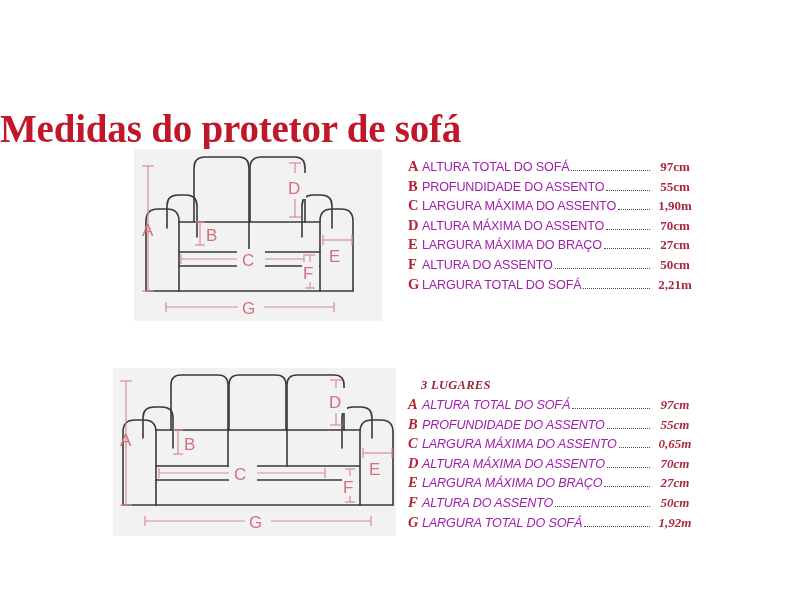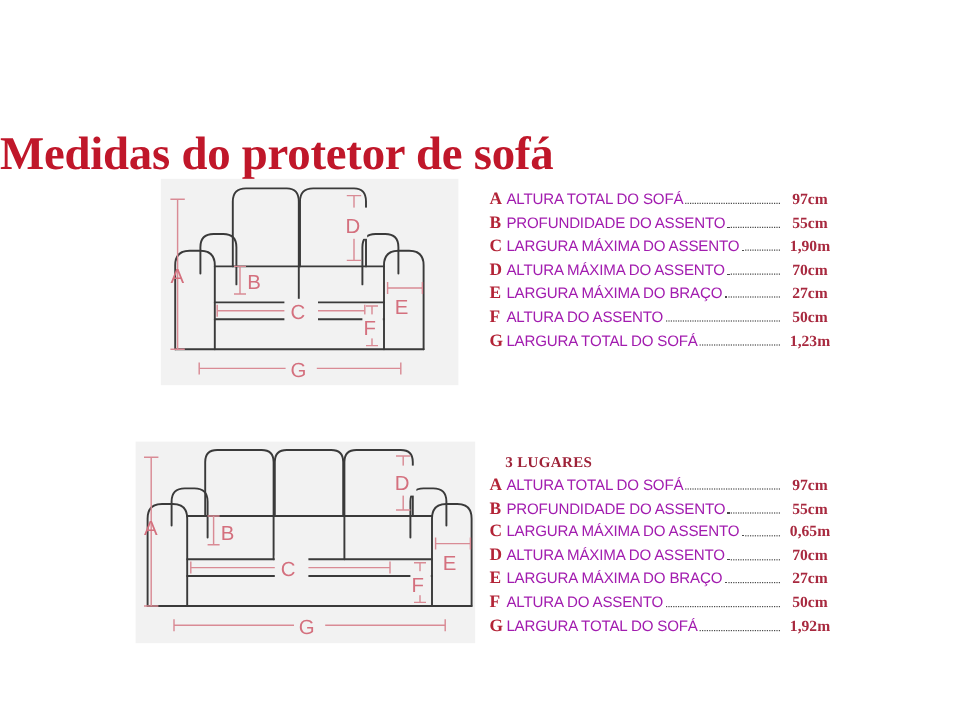--- a/index.html
+++ b/index.html
@@ -53,21 +53,21 @@
     width: 100%;
     height: 100%;
   }
 
   
   .measure-list {
     position: absolute;
     width: 290px;
   }
   #list-2seat { left: 408px; top: 158px; }
-  #list-3seat { left: 408px; top: 378px; }
+  #list-3seat { left: 408px; top: 378px; font-style: italic; }
 
   .list-heading {
     font-family: "Liberation Serif", serif;
     font-weight: bold;
     font-size: 12.5px;
     color: #9e2238;
     letter-spacing: 0.3px;
     margin: 0 0 3px 13px;
   }
 
@@ -315,21 +315,21 @@
   <div class="measure-row">
     <span class="m-letter">F</span>
     <span class="m-label">ALTURA DO ASSENTO</span>
     <span class="m-dots"></span>
     <span class="m-value">50cm</span>
   </div>
   <div class="measure-row">
     <span class="m-letter">G</span>
     <span class="m-label">LARGURA TOTAL DO SOFÁ</span>
     <span class="m-dots"></span>
-    <span class="m-value">1,23m</span>
+    <span class="m-value">2,21m</span>
   </div>
 </div>
 
 <div class="measure-list" id="list-3seat">
   <div class="list-heading">3 LUGARES</div>
 
   <div class="measure-row">
     <span class="m-letter">A</span>
     <span class="m-label">ALTURA TOTAL DO SOFÁ</span>
     <span class="m-dots"></span>

